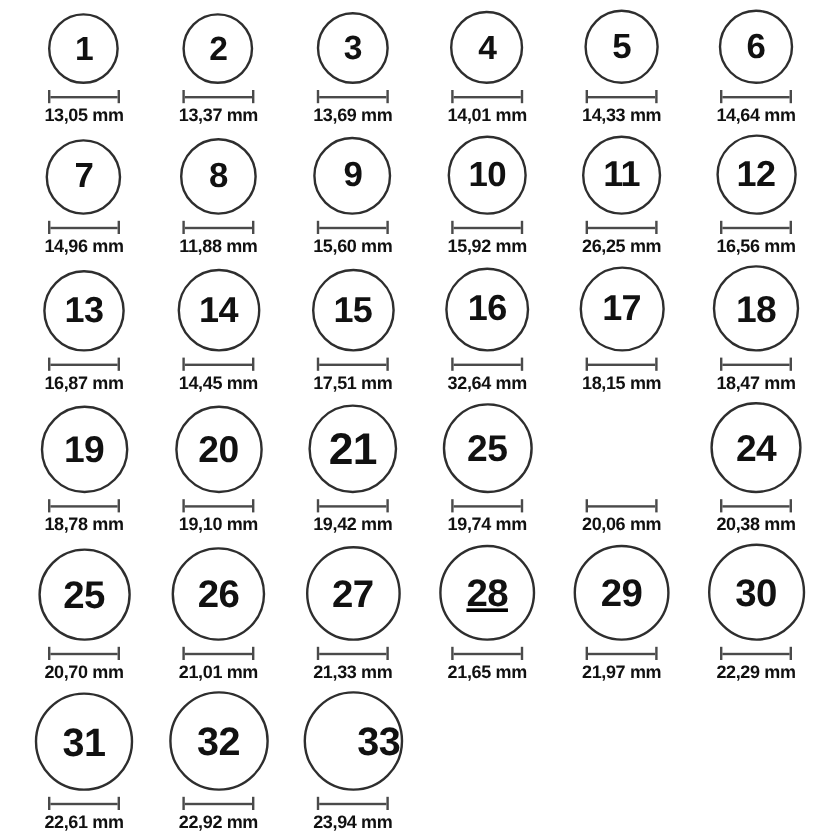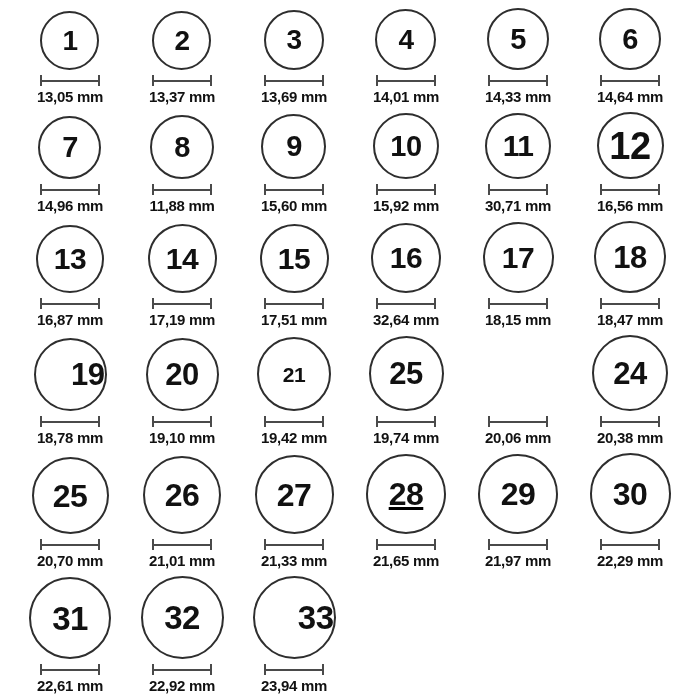--- a/index.html
+++ b/index.html
@@ -153,25 +153,25 @@
       </div>
       <div class="cell">
         <div class="circle" style="width: 66px; height: 66px;">
           <span class="num" style="font-size: 30px;">11</span>
         </div>
         <div class="dim">
           <span class="tick"></span>
           <span class="hline"></span>
           <span class="tick"></span>
         </div>
-        <div class="dlabel">30,71 mm</div>
+        <div class="dlabel">26,25 mm</div>
       </div>
       <div class="cell">
         <div class="circle" style="width: 67px; height: 67px;">
-          <span class="num" style="font-size: 38px;">12</span>
+          <span class="num" style="font-size: 30px;">12</span>
         </div>
         <div class="dim">
           <span class="tick"></span>
           <span class="hline"></span>
           <span class="tick"></span>
         </div>
         <div class="dlabel">16,56 mm</div>
       </div>
     </div>
     <div class="chart-row">
@@ -188,21 +188,21 @@
       </div>
       <div class="cell">
         <div class="circle" style="width: 69px; height: 69px;">
           <span class="num" style="font-size: 30px;">14</span>
         </div>
         <div class="dim">
           <span class="tick"></span>
           <span class="hline"></span>
           <span class="tick"></span>
         </div>
-        <div class="dlabel">17,19 mm</div>
+        <div class="dlabel">14,45 mm</div>
       </div>
       <div class="cell">
         <div class="circle" style="width: 69px; height: 69px;">
           <span class="num" style="font-size: 30px;">15</span>
         </div>
         <div class="dim">
           <span class="tick"></span>
           <span class="hline"></span>
           <span class="tick"></span>
         </div>
@@ -237,21 +237,21 @@
         <div class="dim">
           <span class="tick"></span>
           <span class="hline"></span>
           <span class="tick"></span>
         </div>
         <div class="dlabel">18,47 mm</div>
       </div>
     </div>
     <div class="chart-row">
       <div class="cell">
-        <div class="circle" style="width: 73px; height: 73px; justify-content: flex-end;">
+        <div class="circle" style="width: 73px; height: 73px;">
           <span class="num" style="font-size: 31px;">19</span>
         </div>
         <div class="dim">
           <span class="tick"></span>
           <span class="hline"></span>
           <span class="tick"></span>
         </div>
         <div class="dlabel">18,78 mm</div>
       </div>
       <div class="cell">
@@ -260,21 +260,21 @@
         </div>
         <div class="dim">
           <span class="tick"></span>
           <span class="hline"></span>
           <span class="tick"></span>
         </div>
         <div class="dlabel">19,10 mm</div>
       </div>
       <div class="cell">
         <div class="circle" style="width: 74px; height: 74px;">
-          <span class="num" style="font-size: 21px;">21</span>
+          <span class="num" style="font-size: 37px;">21</span>
         </div>
         <div class="dim">
           <span class="tick"></span>
           <span class="hline"></span>
           <span class="tick"></span>
         </div>
         <div class="dlabel">19,42 mm</div>
       </div>
       <div class="cell">
         <div class="circle" style="width: 75px; height: 75px;">

